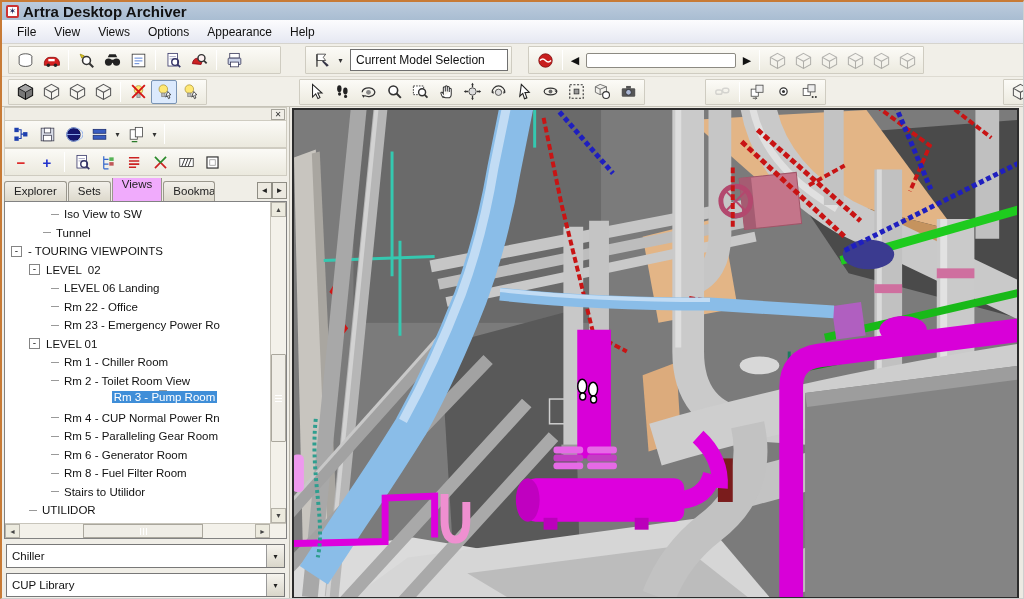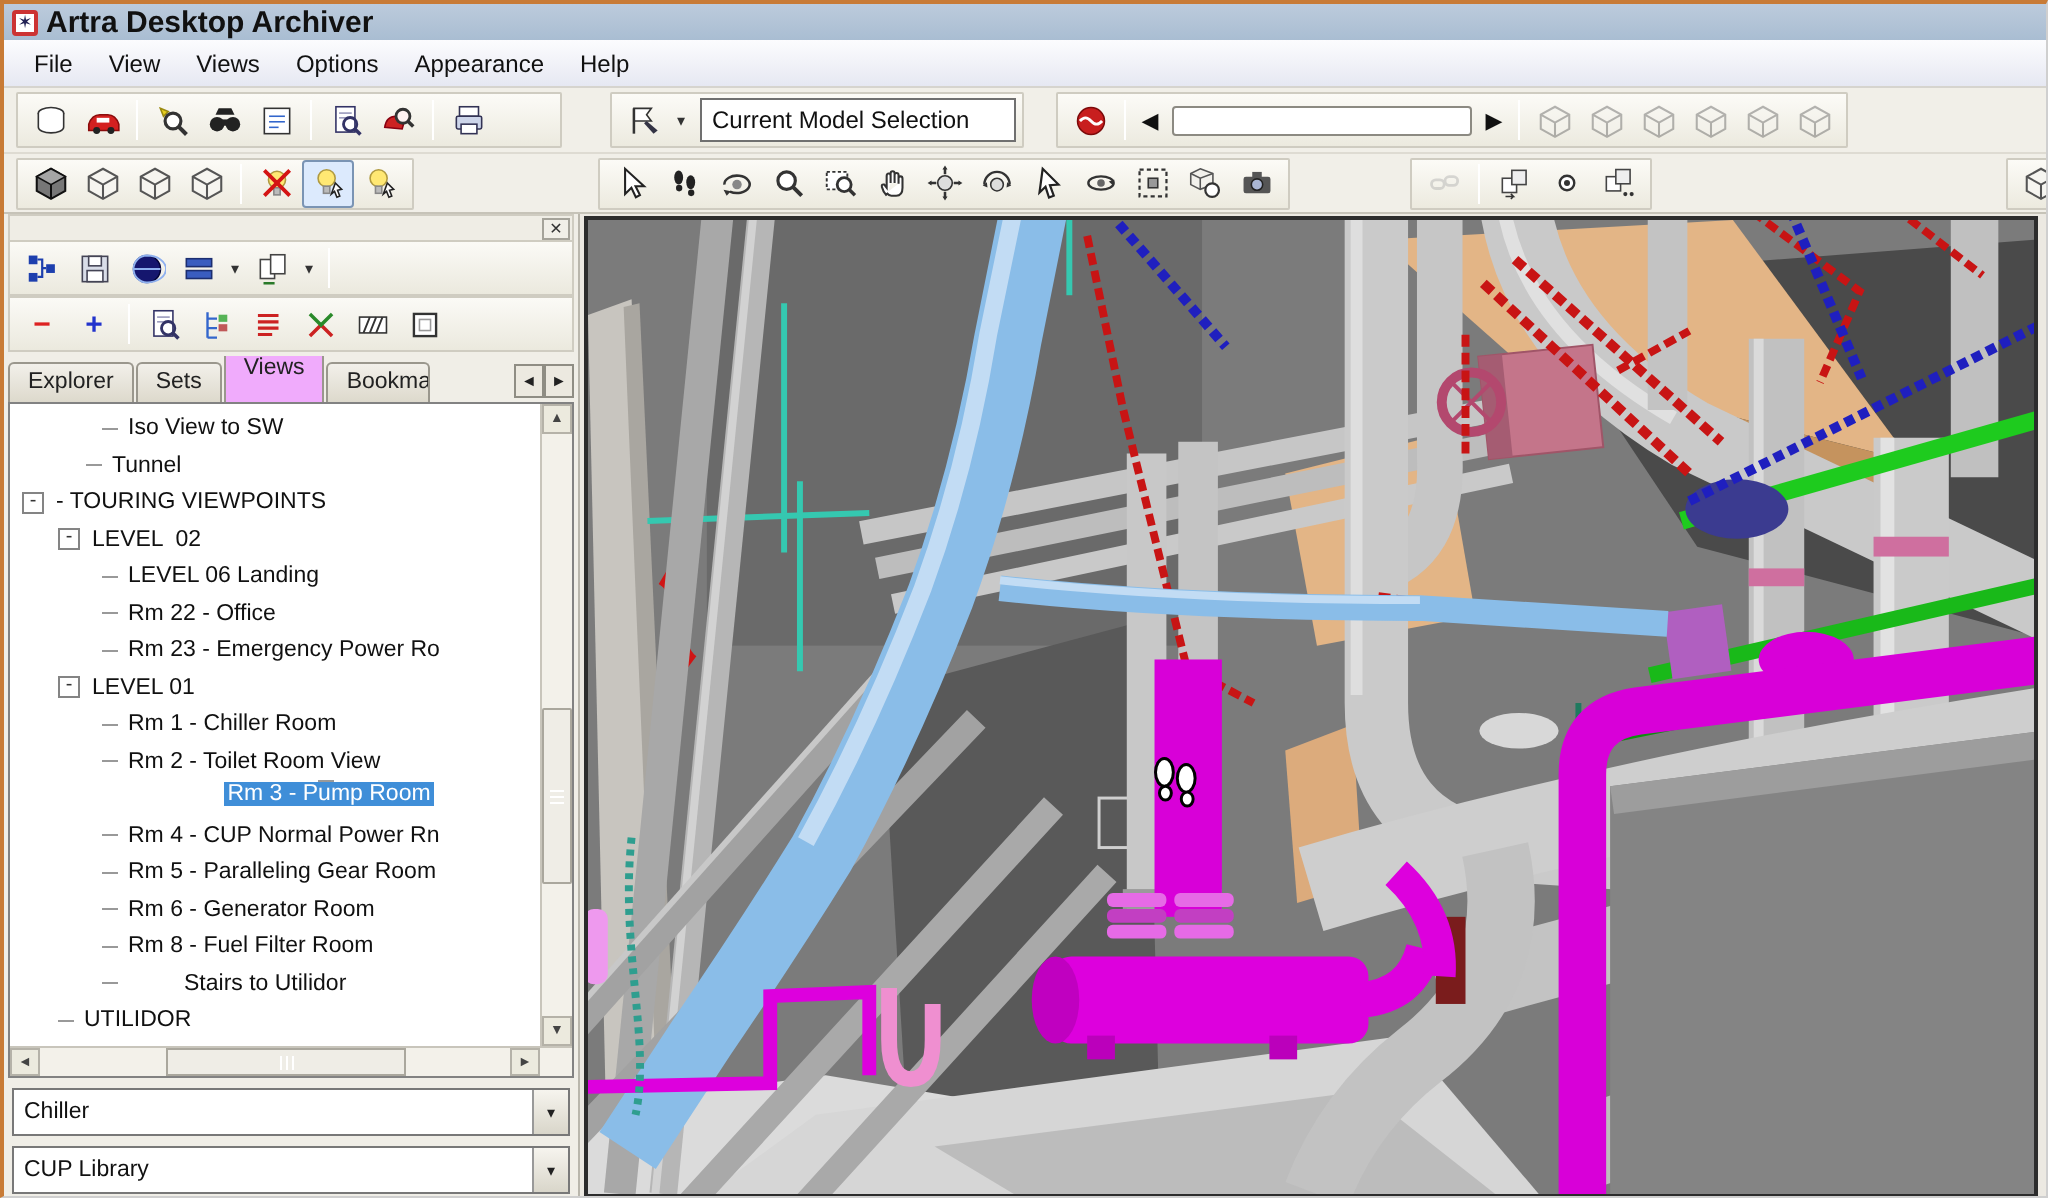--- a/index.html
+++ b/index.html
@@ -629,21 +629,21 @@
             <div class="trow" style="padding-left: 46px;"><span class="dash"></span><span class="tlabel">Rm 22 - Office</span></div>
             <div class="trow" style="padding-left: 46px;"><span class="dash"></span><span class="tlabel">Rm 23 - Emergency Power Ro</span></div>
             <div class="trow" style="padding-left: 24px;"><span class="exp">-</span><span class="tlabel">LEVEL 01</span></div>
             <div class="trow" style="padding-left: 46px;"><span class="dash"></span><span class="tlabel">Rm 1 - Chiller Room</span></div>
             <div class="trow" style="padding-left: 46px;"><span class="dash"></span><span class="tlabel">Rm 2 - Toilet Room View</span></div>
             <div class="trow sel" style="padding-left: 64px; flex-direction: column;"><span class="dash"></span><span class="tlabel">Rm 3 - Pump Room</span></div>
             <div class="trow" style="padding-left: 46px;"><span class="dash"></span><span class="tlabel">Rm 4 - CUP Normal Power Rn</span></div>
             <div class="trow" style="padding-left: 46px;"><span class="dash"></span><span class="tlabel">Rm 5 - Paralleling Gear Room</span></div>
             <div class="trow" style="padding-left: 46px;"><span class="dash"></span><span class="tlabel">Rm 6 - Generator Room</span></div>
             <div class="trow" style="padding-left: 46px;"><span class="dash"></span><span class="tlabel">Rm 8 - Fuel Filter Room</span></div>
-            <div class="trow" style="padding-left: 46px; gap: 28px;"><span class="dash"></span><span class="tlabel">Stairs to Utilidor</span></div>
+            <div class="trow" style="padding-left: 46px;"><span class="dash"></span><span class="tlabel">Stairs to Utilidor</span></div>
             <div class="trow" style="padding-left: 24px;"><span class="dash"></span><span class="tlabel">UTILIDOR</span></div>
           </div>
         <div class="vscroll">
           <div class="arr up">▲</div>
           <div class="vthumb">
               <i></i>
               <i></i>
               <i></i>
             </div>
           <div class="arr dn">▼</div>

